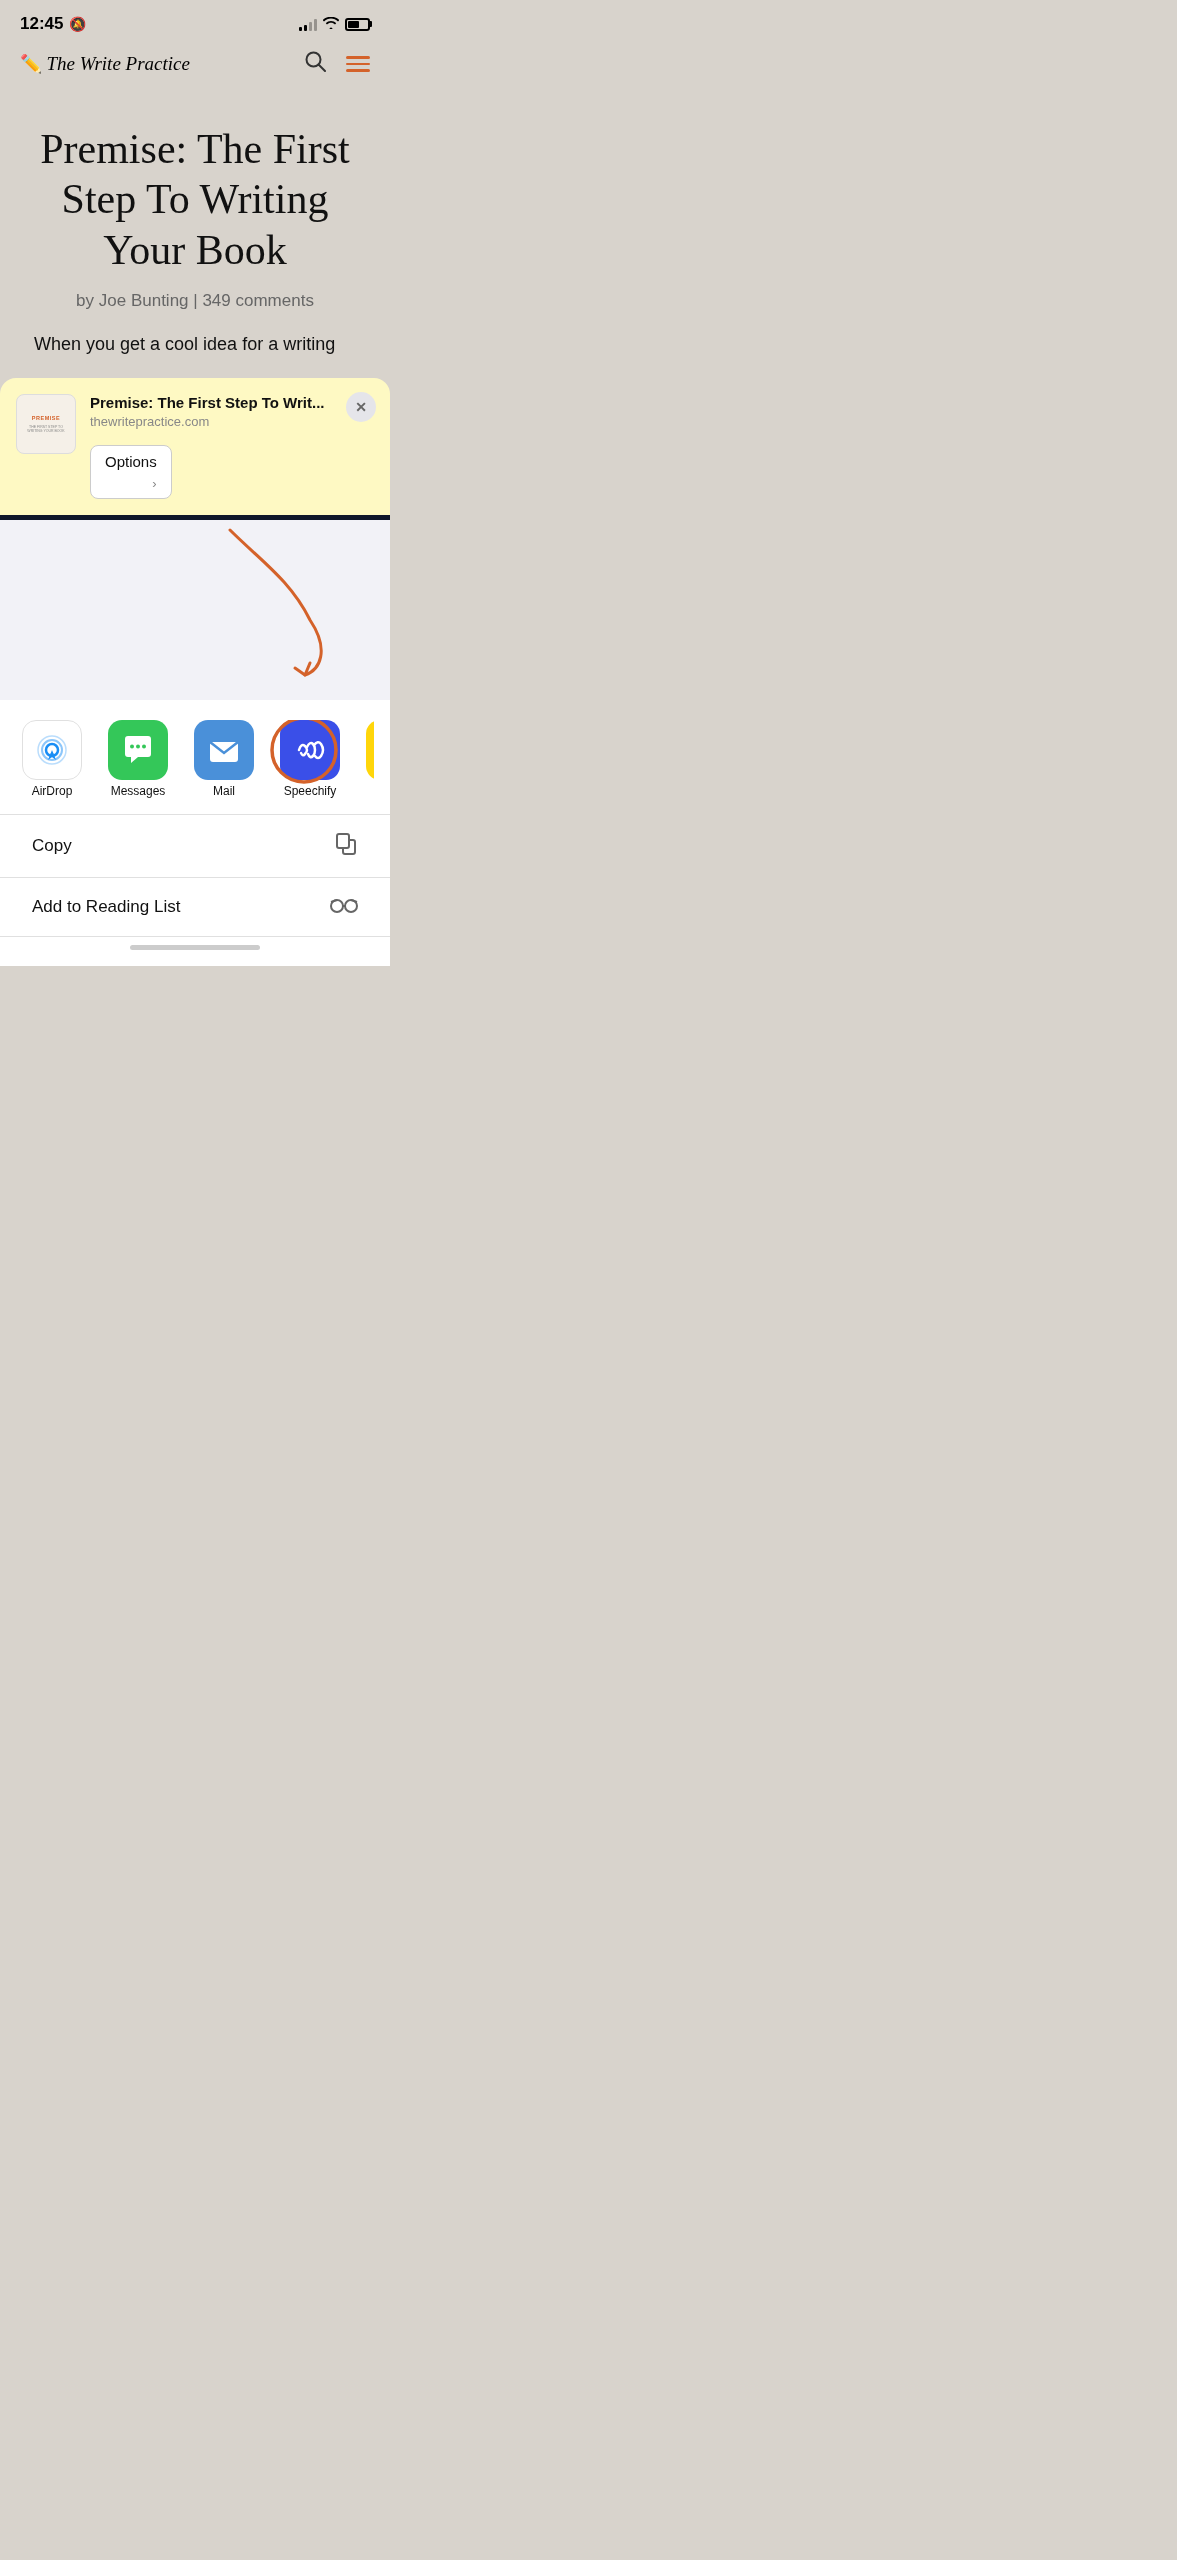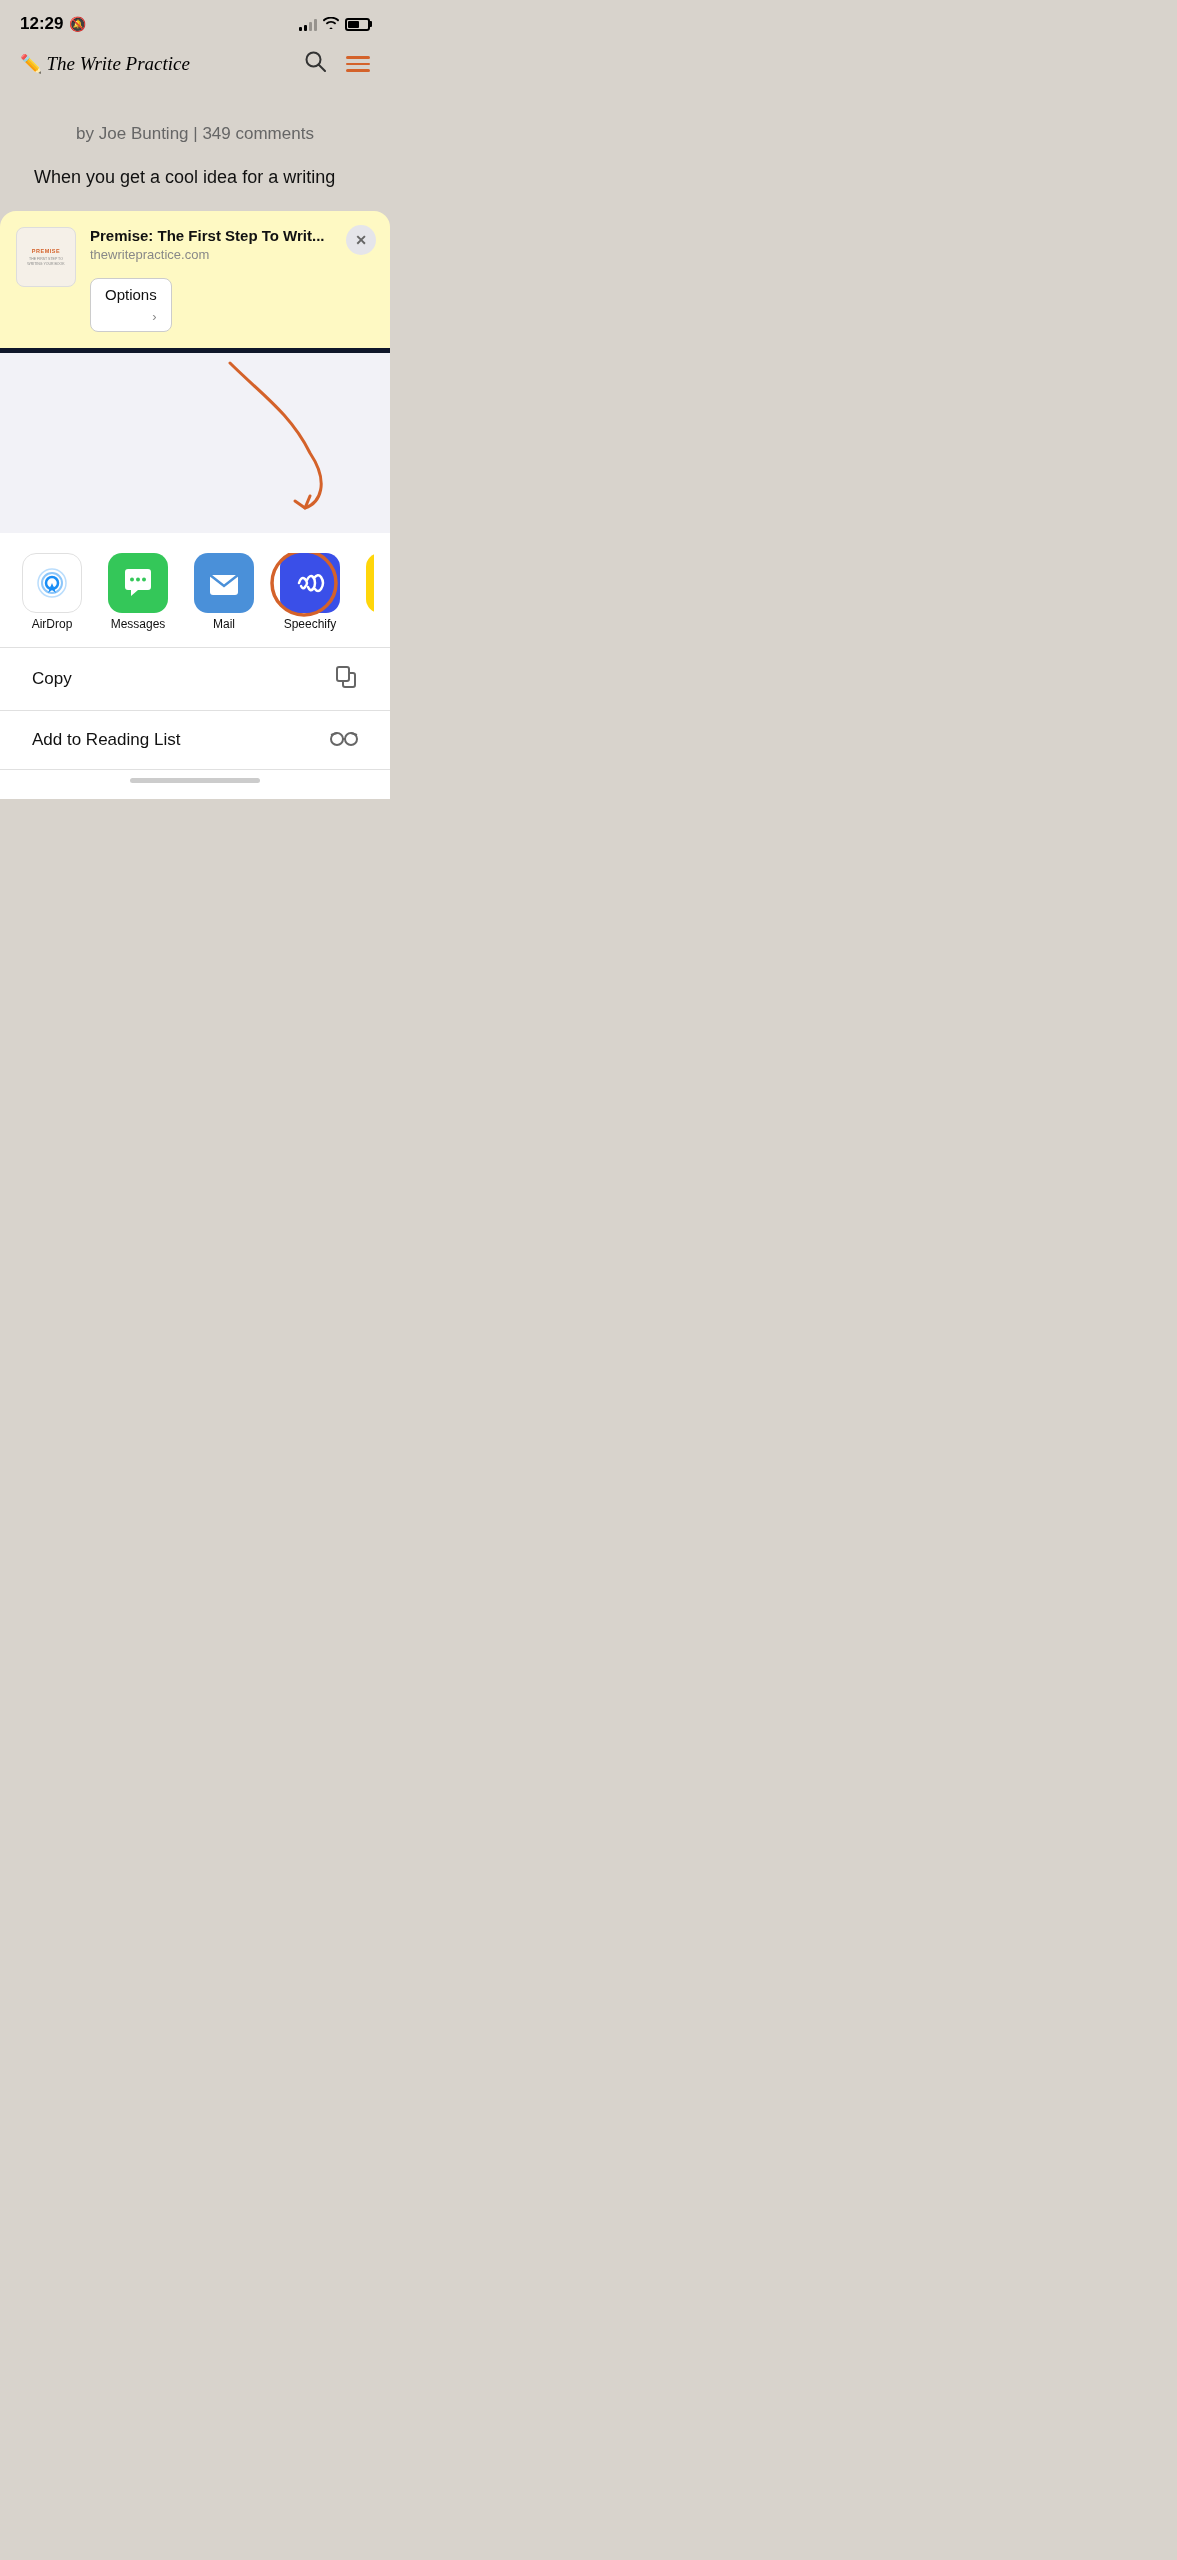--- a/index.html
+++ b/index.html
@@ -357,21 +357,21 @@
     
     .speechify-wrapper {
       position: relative;
     }
   </style>
 </head>
 <body>
 
 <div class="status-bar">
   <div style="display:flex; align-items:center; gap:6px;">
-    <span class="status-time">12:29</span>
+    <span class="status-time">12:45</span>
     <span class="bell-icon">🔕</span>
   </div>
   <div class="status-icons">
     <div class="signal-bars">
       <div class="signal-bar"></div>
       <div class="signal-bar"></div>
       <div class="signal-bar"></div>
       <div class="signal-bar"></div>
     </div>
     <span class="wifi-icon">
@@ -403,20 +403,21 @@
     </span>
     <div class="menu-icon">
       <div class="menu-line" style="background:#d4622a;"></div>
       <div class="menu-line" style="background:#d4622a;"></div>
       <div class="menu-line" style="background:#d4622a;"></div>
     </div>
   </div>
 </div>
 
 <div class="hero-section">
+  <h1 class="hero-title">Premise: The First Step To Writing Your Book</h1>
   <p class="hero-meta">by Joe Bunting | 349 comments</p>
   <p class="hero-excerpt">When you get a cool idea for a writing</p>
 </div>
 
 <div class="share-sheet-overlay">
 
   <div class="share-header">
     <div class="share-thumbnail">
       <div class="thumbnail-title">PREMISE</div>
       <div class="thumbnail-subtitle">THE FIRST STEP TO WRITING YOUR BOOK</div>

